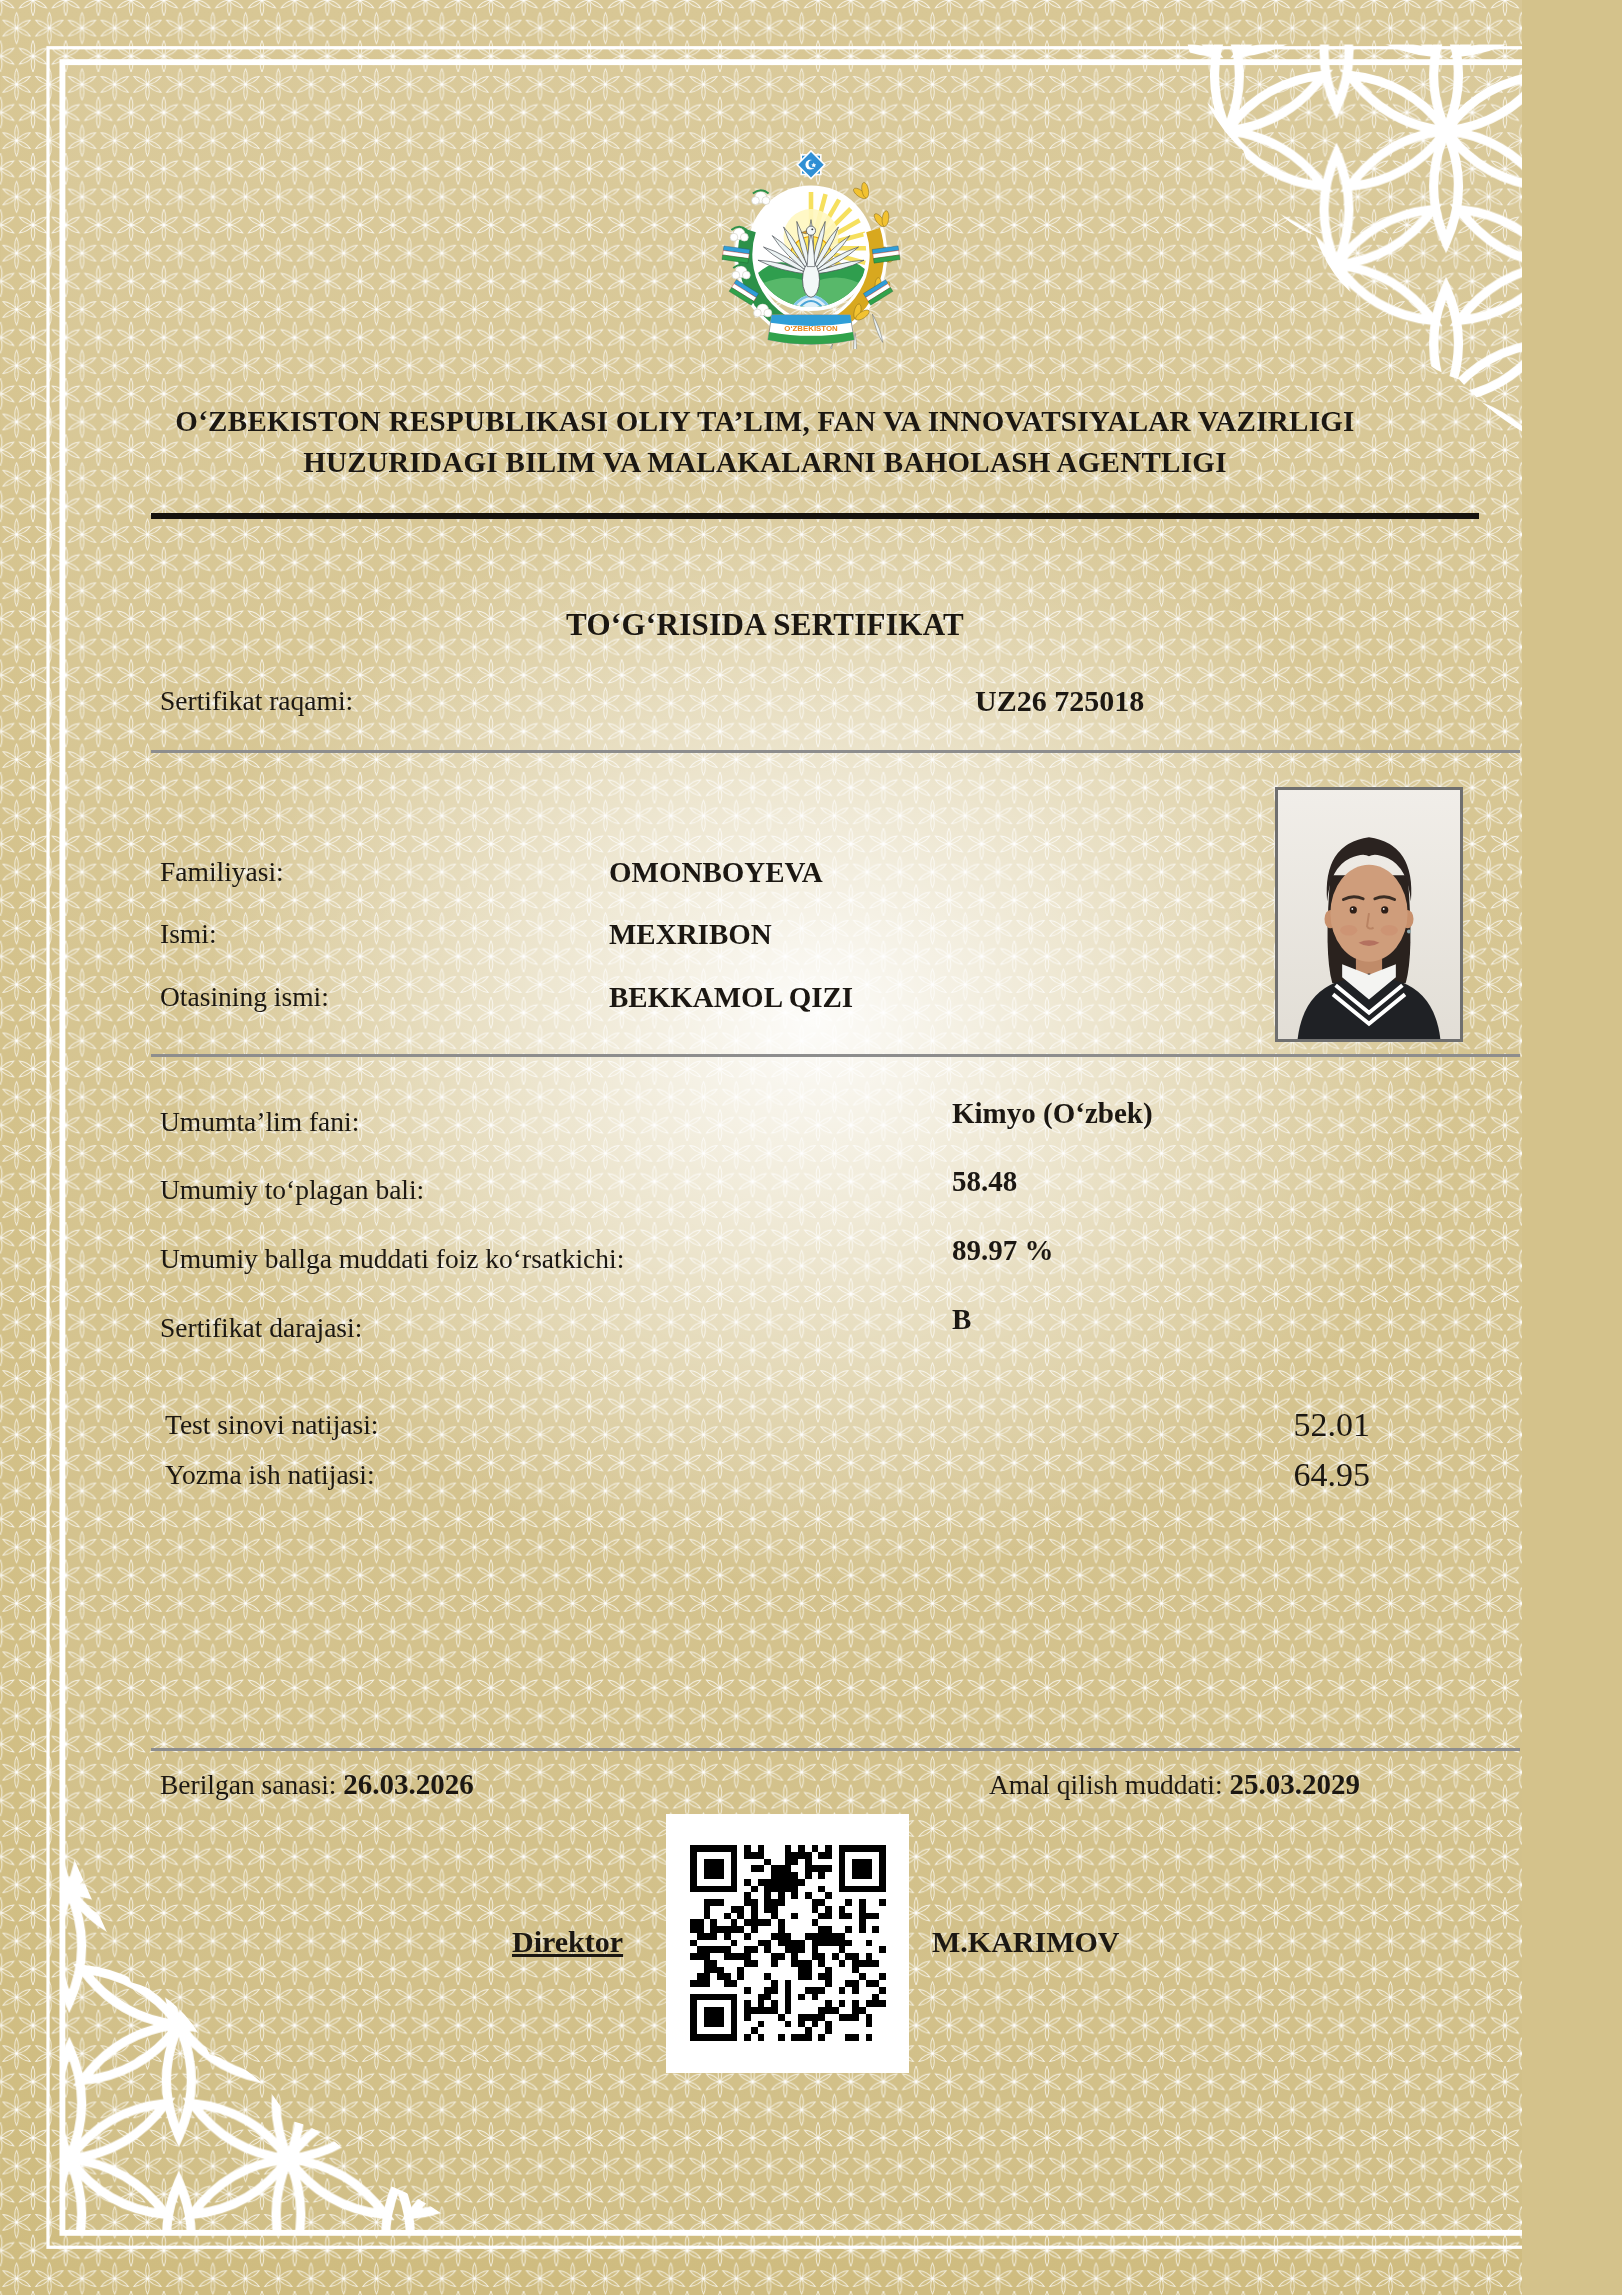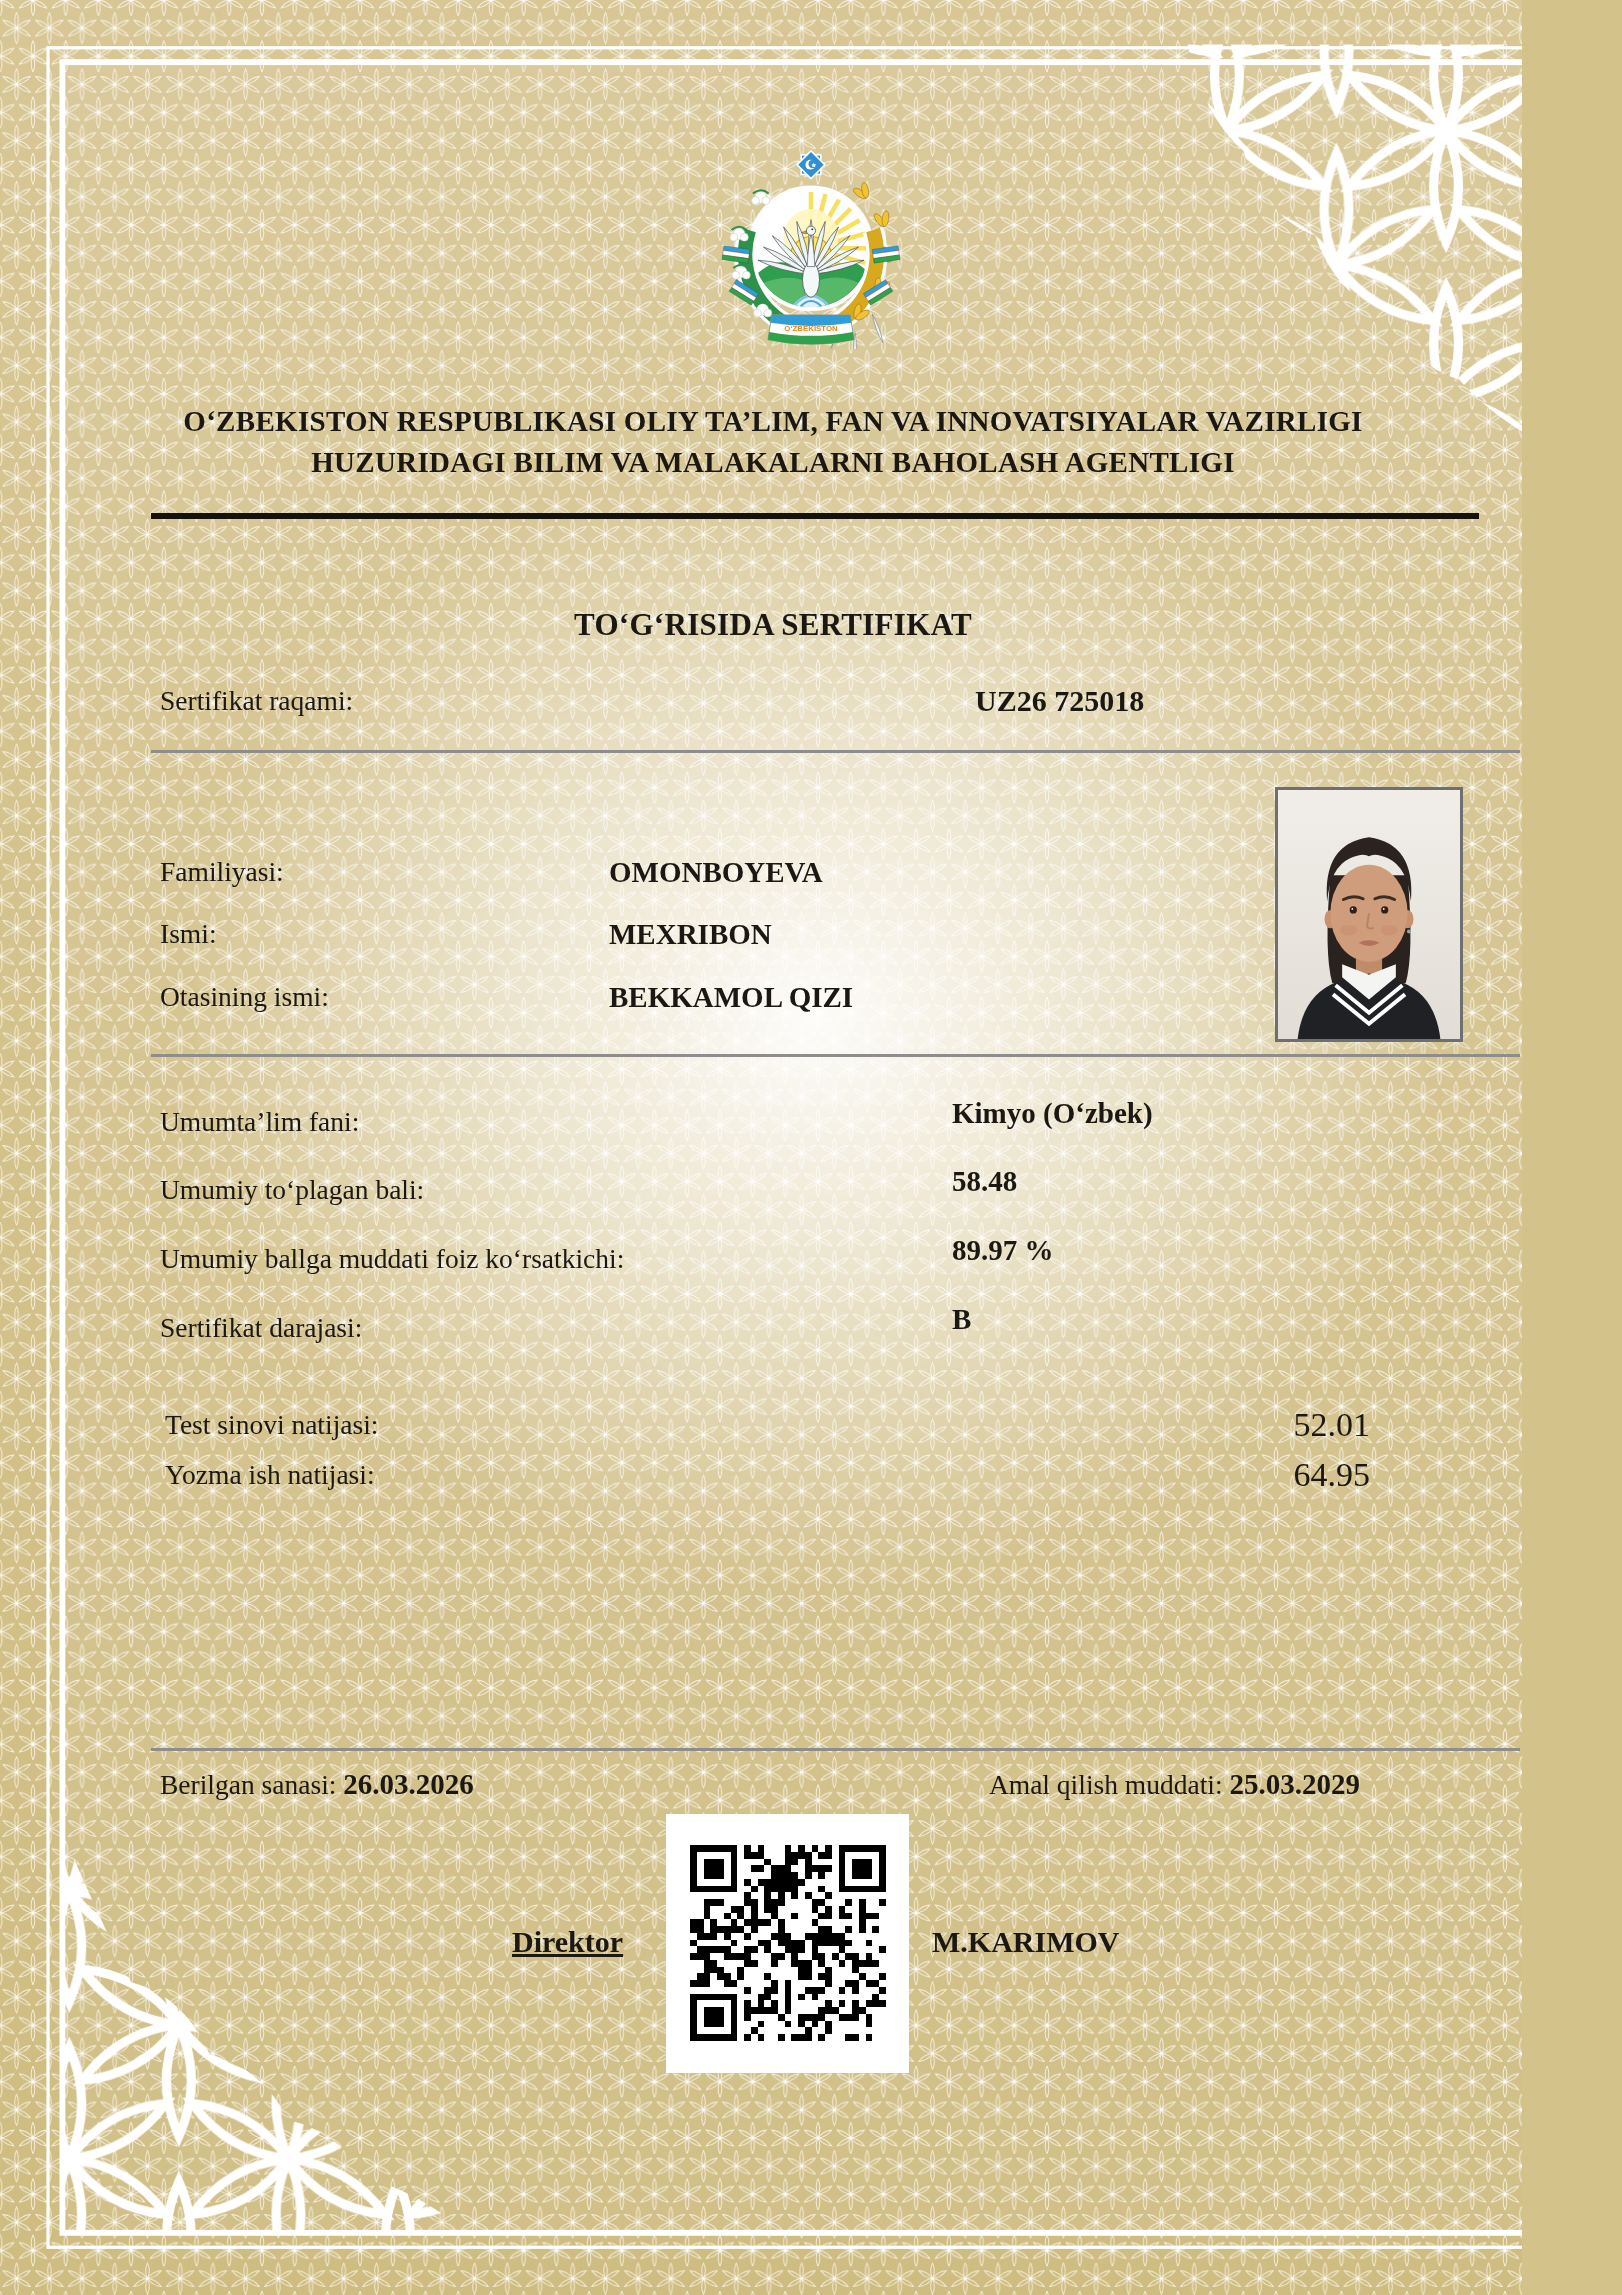--- a/index.html
+++ b/index.html
@@ -1,21 +1,21 @@
 <!DOCTYPE html>
 <html style="font-size:10.5px"><head>
 <meta charset="utf-8">
 <style>
   html,body{margin:0;padding:0;}
   body{width:1623px;height:2295px;background:#d4c28b;font-family:"Liberation Serif","DejaVu Serif",serif;}
   .page{position:relative;width:1522px;height:2295px;overflow:hidden;}
   .bg{position:absolute;left:0;top:0;z-index:0;}
   .content{position:absolute;left:0;top:0;width:100%;height:100%;z-index:2;color:#1b1712;}
   .abs{position:absolute;}
-  .center-line{left:12px;width:100%;text-align:center;white-space:nowrap;font-weight:bold;}
+  .center-line{left:4px;width:100%;text-align:center;white-space:nowrap;font-weight:bold;}
   .ministry{font-size:29px;line-height:34px;letter-spacing:0.3px;}
   .cert-title{font-size:31px;line-height:37px;letter-spacing:0.3px;}
   .black-bar{left:151px;width:1328px;height:5.9px;background:#15120e;}
   .hr{left:151px;width:1369px;height:2.6px;background:#8d8d8d;}
   .row{position:absolute;left:0;width:100%;height:34px;font-size:27.5px;line-height:34px;}
   .lab{position:absolute;left:160px;white-space:nowrap;}
   .lab-c{left:165px;}
   .val{position:absolute;left:609px;font-weight:bold;font-size:29px;white-space:nowrap;}
   .val-num{left:975px;font-size:30px;}
   .val-b{left:952px;transform:translateY(-9.2px);}

